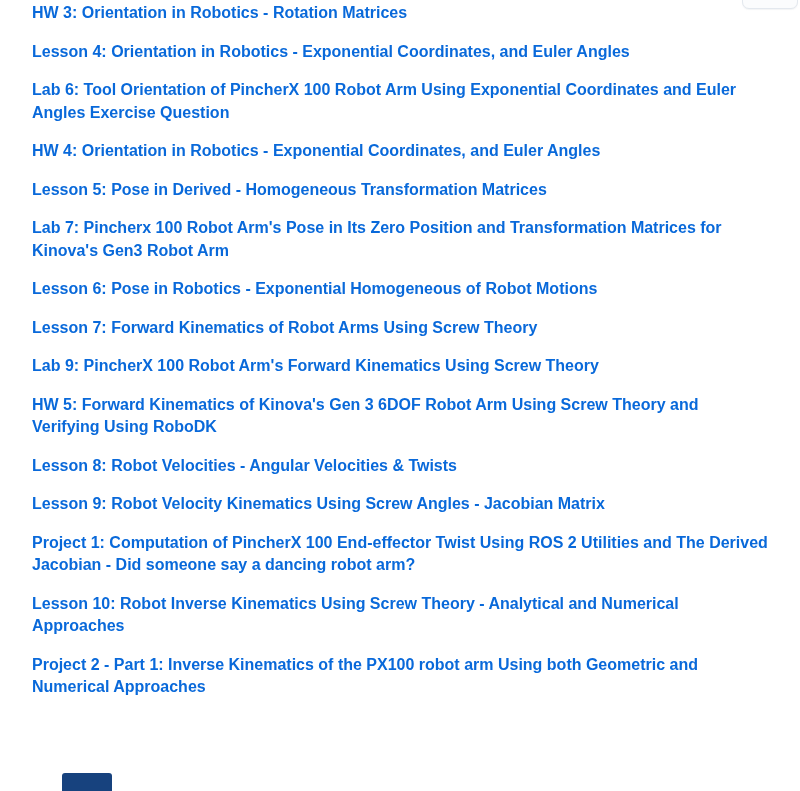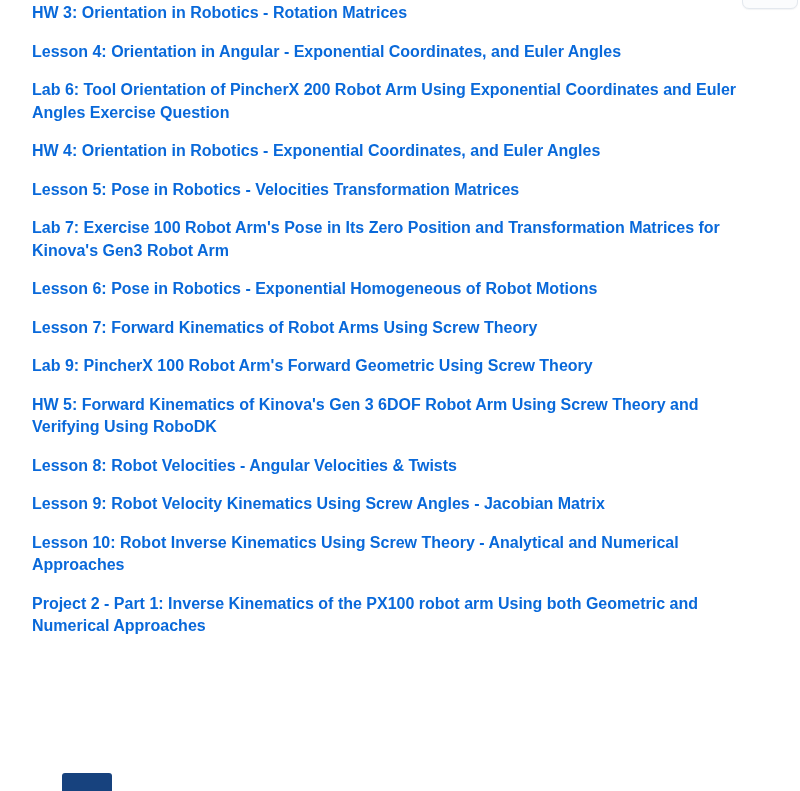--- a/index.html
+++ b/index.html
@@ -71,74 +71,78 @@
 <body>
 
 <div class="content" id="headings-root">
   <h4 class="heading">
     
     <a class="hlink" href="#">HW 3: Orientation in Robotics - Rotation Matrices</a>
   </h4>
 
   <h4 class="heading">
     
-    <a class="hlink" href="#">Lesson 4: Orientation in Angular - Exponential Coordinates, and Euler Angles</a>
+    <a class="hlink" href="#">Lesson 4: Orientation in Robotics - Exponential Coordinates, and Euler Angles</a>
   </h4>
 
   <h4 class="heading">
     
-    <a class="hlink" href="#">Lab 6: Tool Orientation of PincherX 200 Robot Arm Using Exponential Coordinates and Euler Angles Exercise Question</a>
+    <a class="hlink" href="#">Lab 6: Tool Orientation of PincherX 100 Robot Arm Using Exponential Coordinates and Euler Angles Exercise Question</a>
   </h4>
 
   <h4 class="heading">
     
     <a class="hlink" href="#">HW 4: Orientation in Robotics - Exponential Coordinates, and Euler Angles</a>
   </h4>
 
   <h4 class="heading">
     
-    <a class="hlink" href="#">Lesson 5: Pose in Robotics - Velocities Transformation Matrices</a>
+    <a class="hlink" href="#">Lesson 5: Pose in Derived - Homogeneous Transformation Matrices</a>
   </h4>
 
   <h4 class="heading">
     
-    <a class="hlink" href="#">Lab 7: Exercise 100 Robot Arm's Pose in Its Zero Position and Transformation Matrices for Kinova's Gen3 Robot Arm</a>
+    <a class="hlink" href="#">Lab 7: Pincherx 100 Robot Arm's Pose in Its Zero Position and Transformation Matrices for Kinova's Gen3 Robot Arm</a>
   </h4>
 
   <h4 class="heading">
     
     <a class="hlink" href="#">Lesson 6: Pose in Robotics - Exponential Homogeneous of Robot Motions</a>
   </h4>
 
 
   <h4 class="heading">
     
     <a class="hlink" href="#">Lesson 7: Forward Kinematics of Robot Arms Using Screw Theory</a>
   </h4>
 
   <h4 class="heading">
     
-    <a class="hlink" href="#">Lab 9: PincherX 100 Robot Arm's Forward Geometric Using Screw Theory</a>
+    <a class="hlink" href="#">Lab 9: PincherX 100 Robot Arm's Forward Kinematics Using Screw Theory</a>
   </h4>
 
   <h4 class="heading">
     
     <a class="hlink" href="#">HW 5: Forward Kinematics of Kinova's Gen 3 6DOF Robot Arm Using Screw Theory and Verifying Using RoboDK</a>
   </h4>
 
   <h4 class="heading">
     
     <a class="hlink" href="#">Lesson 8: Robot Velocities - Angular Velocities &amp; Twists</a>
   </h4>
 
   <h4 class="heading">
     
     <a class="hlink" href="#">Lesson 9: Robot Velocity Kinematics Using Screw Angles - Jacobian Matrix</a>
   </h4>
 
+  <h4 class="heading">
+    
+    <a class="hlink" href="#">Project 1: Computation of PincherX 100 End-effector Twist Using ROS 2 Utilities and The Derived Jacobian - Did someone say a dancing robot arm?</a>
+  </h4>
 
   <h4 class="heading">
     
     <a class="hlink" href="#">Lesson 10: Robot Inverse Kinematics Using Screw Theory - Analytical and Numerical Approaches</a>
   </h4>
 
   <h4 class="heading">
     
     <a class="hlink" href="#">Project 2 - Part 1: Inverse Kinematics of the PX100 robot arm Using both Geometric and Numerical Approaches</a>
   </h4>

